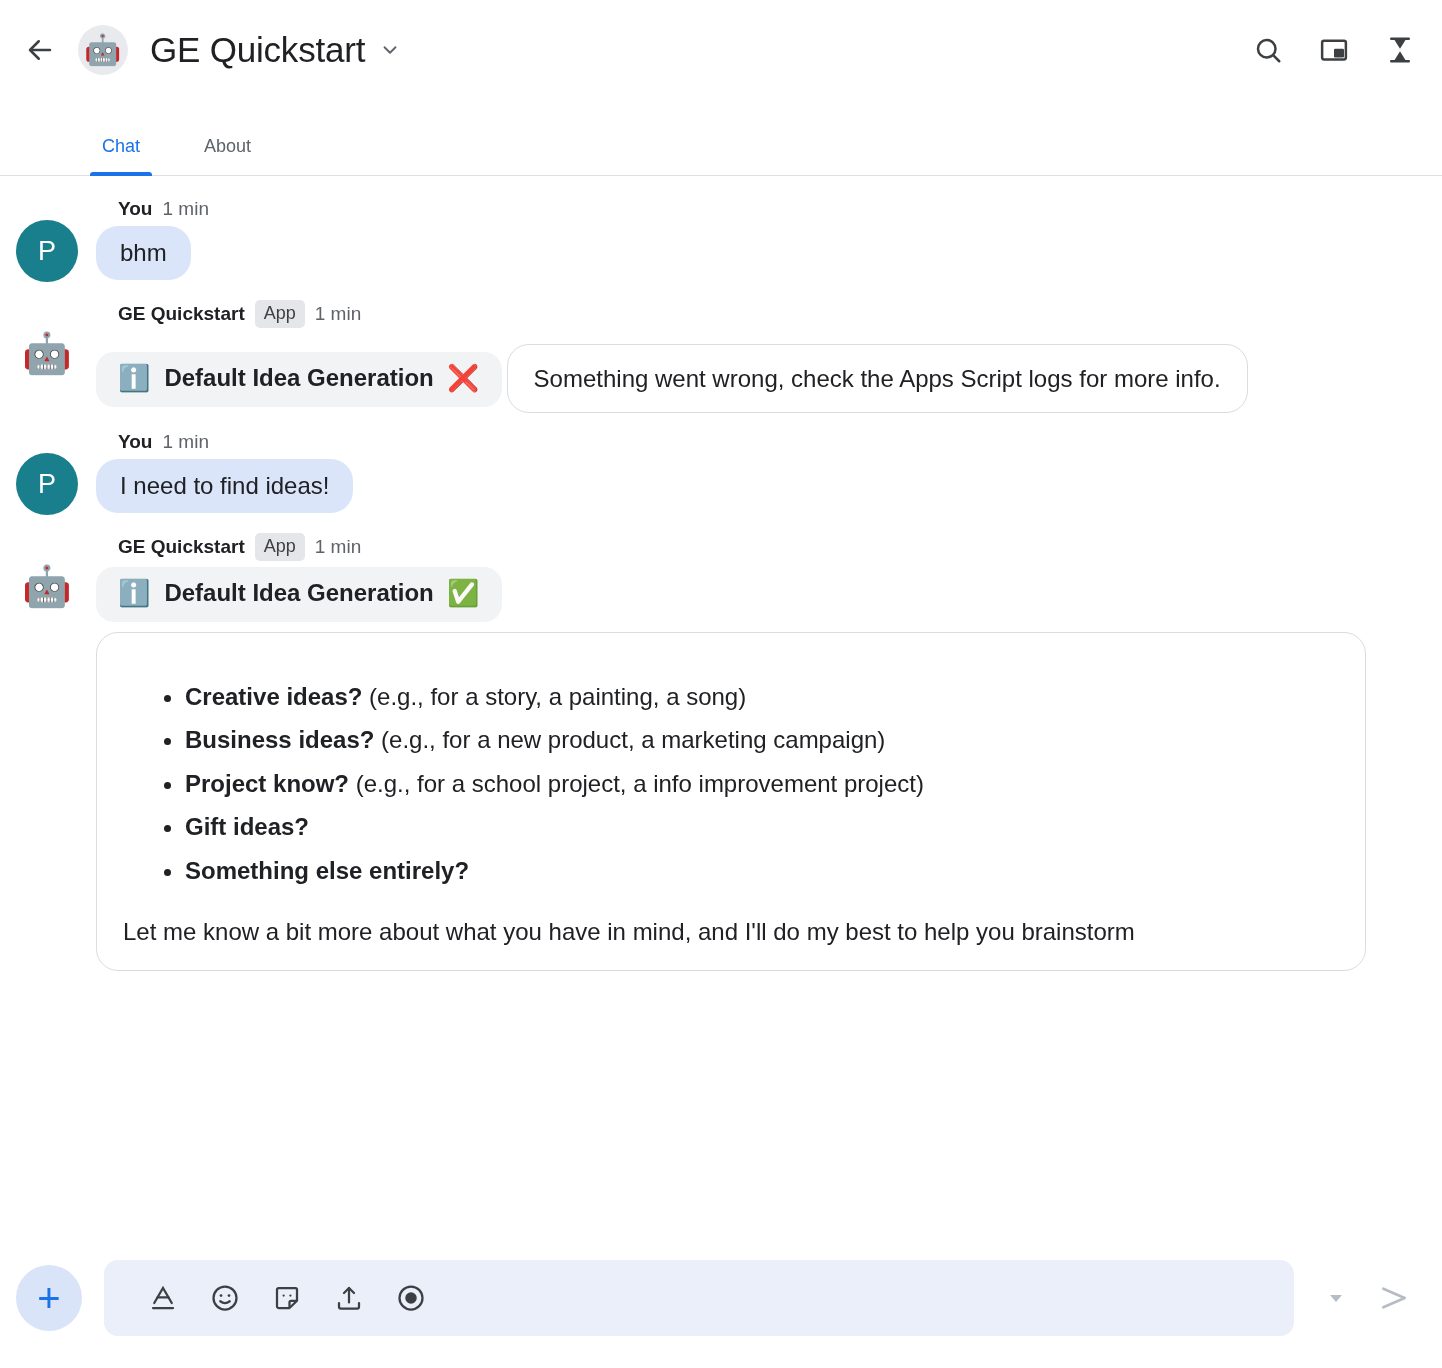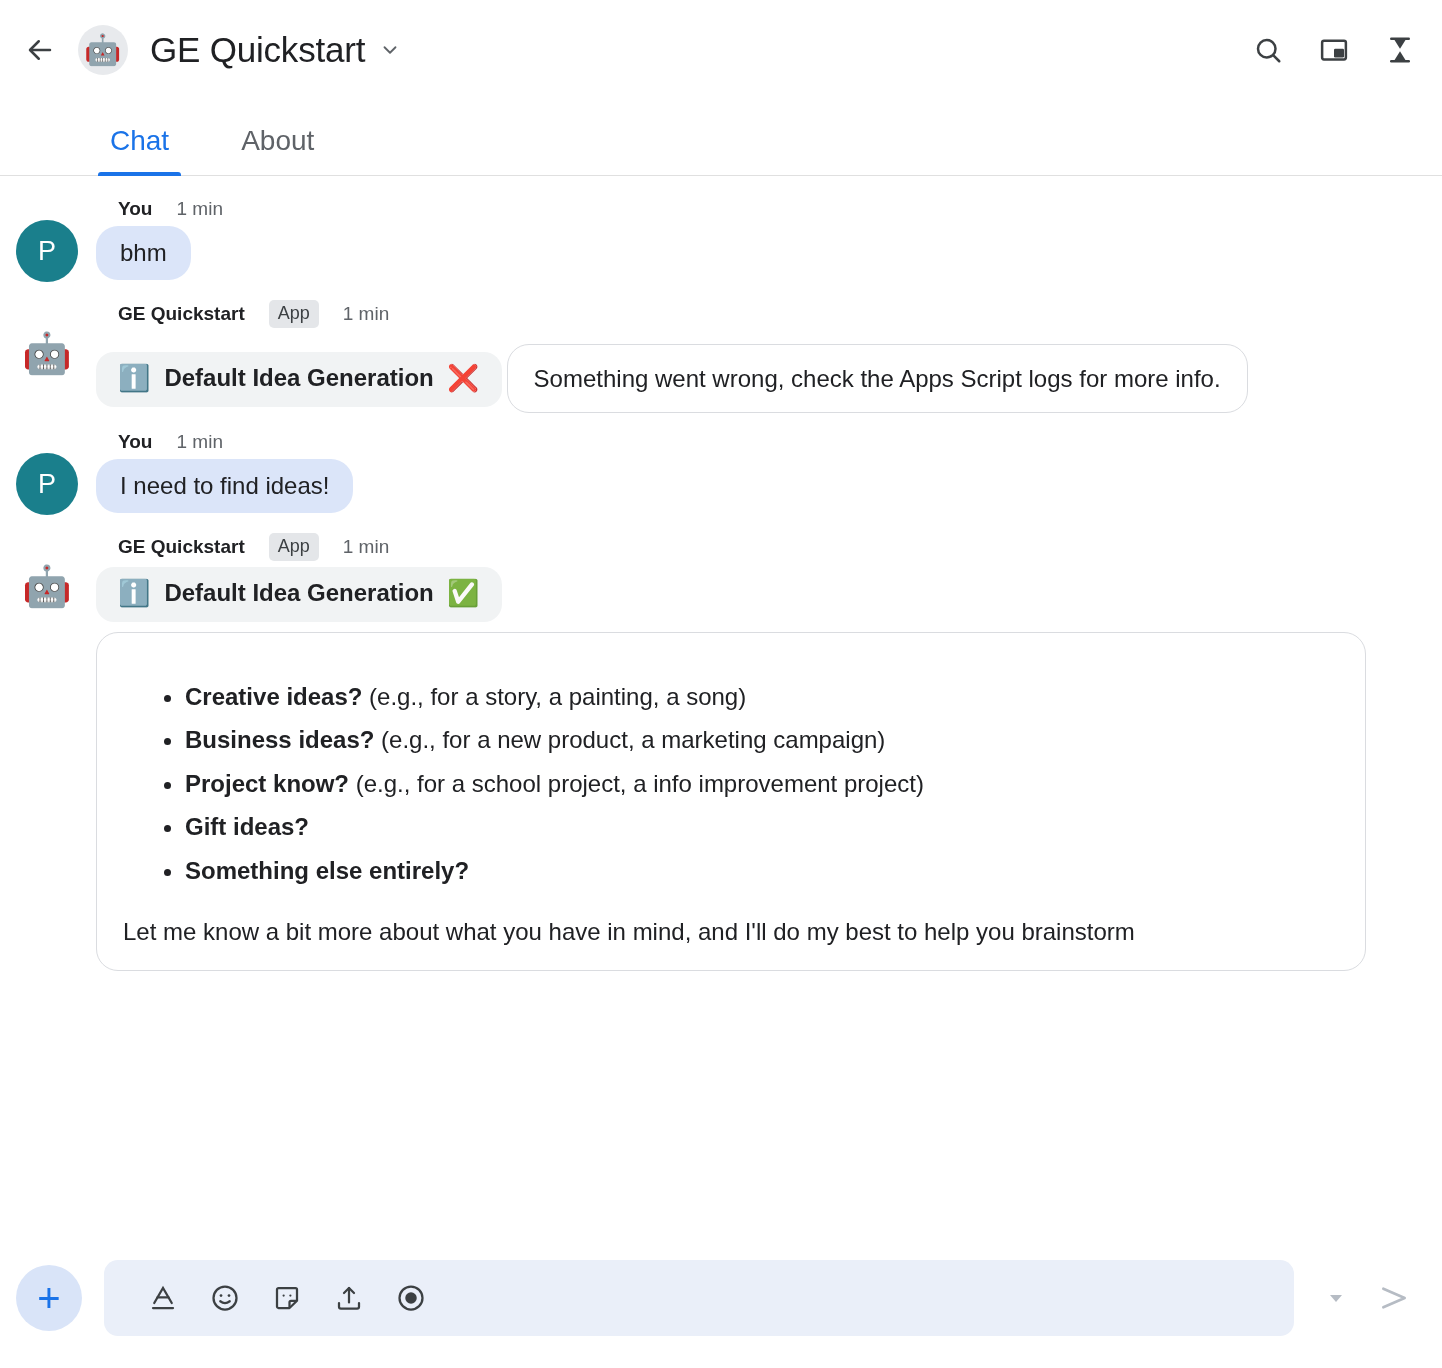--- a/index.html
+++ b/index.html
@@ -68,28 +68,27 @@
 
   
   .tabs {
     height: 76px;
     display: flex; align-items: flex-end;
     padding-left: 96px;
     border-bottom: 1px solid #e0e0e0;
     flex: 0 0 auto;
   }
   .tab {
-    font-size: 28px;
+    font-size: 18px;
     padding: 0 6px 18px 6px;
     margin-right: 52px;
     color: #5f6368;
     cursor: pointer;
     position: relative;
     font-weight: 500;
-    margin-left: 8px;
   }
   .tab.active { color: #1a73e8; }
   .tab.active::after {
     content: "";
     position: absolute;
     left: -6px; right: -6px; bottom: -1px;
     height: 4px; border-radius: 3px 3px 0 0;
     background: #1a73e8;
   }
 
@@ -116,21 +115,21 @@
     display: flex; align-items: center; justify-content: center;
     font-size: 27px; color: #fff; font-weight: 500;
     background: #1a7f8c;
   }
   .avatar.bot {
     background: transparent;
     font-size: 40px;
   }
   .body-col { flex: 1 1 auto; min-width: 0; }
   .meta {
-    display: flex; align-items: center; gap: 24px;
+    display: flex; align-items: center; gap: 10px;
     padding: 4px 0 6px 22px;
     font-size: 19px;
   }
   .meta .name { font-weight: 700; color: #202124; }
   .badge {
     background: #e4e6e9;
     color: #3c4043;
     border-radius: 5px;
     padding: 2px 9px 3px 9px;
     font-size: 18px;

